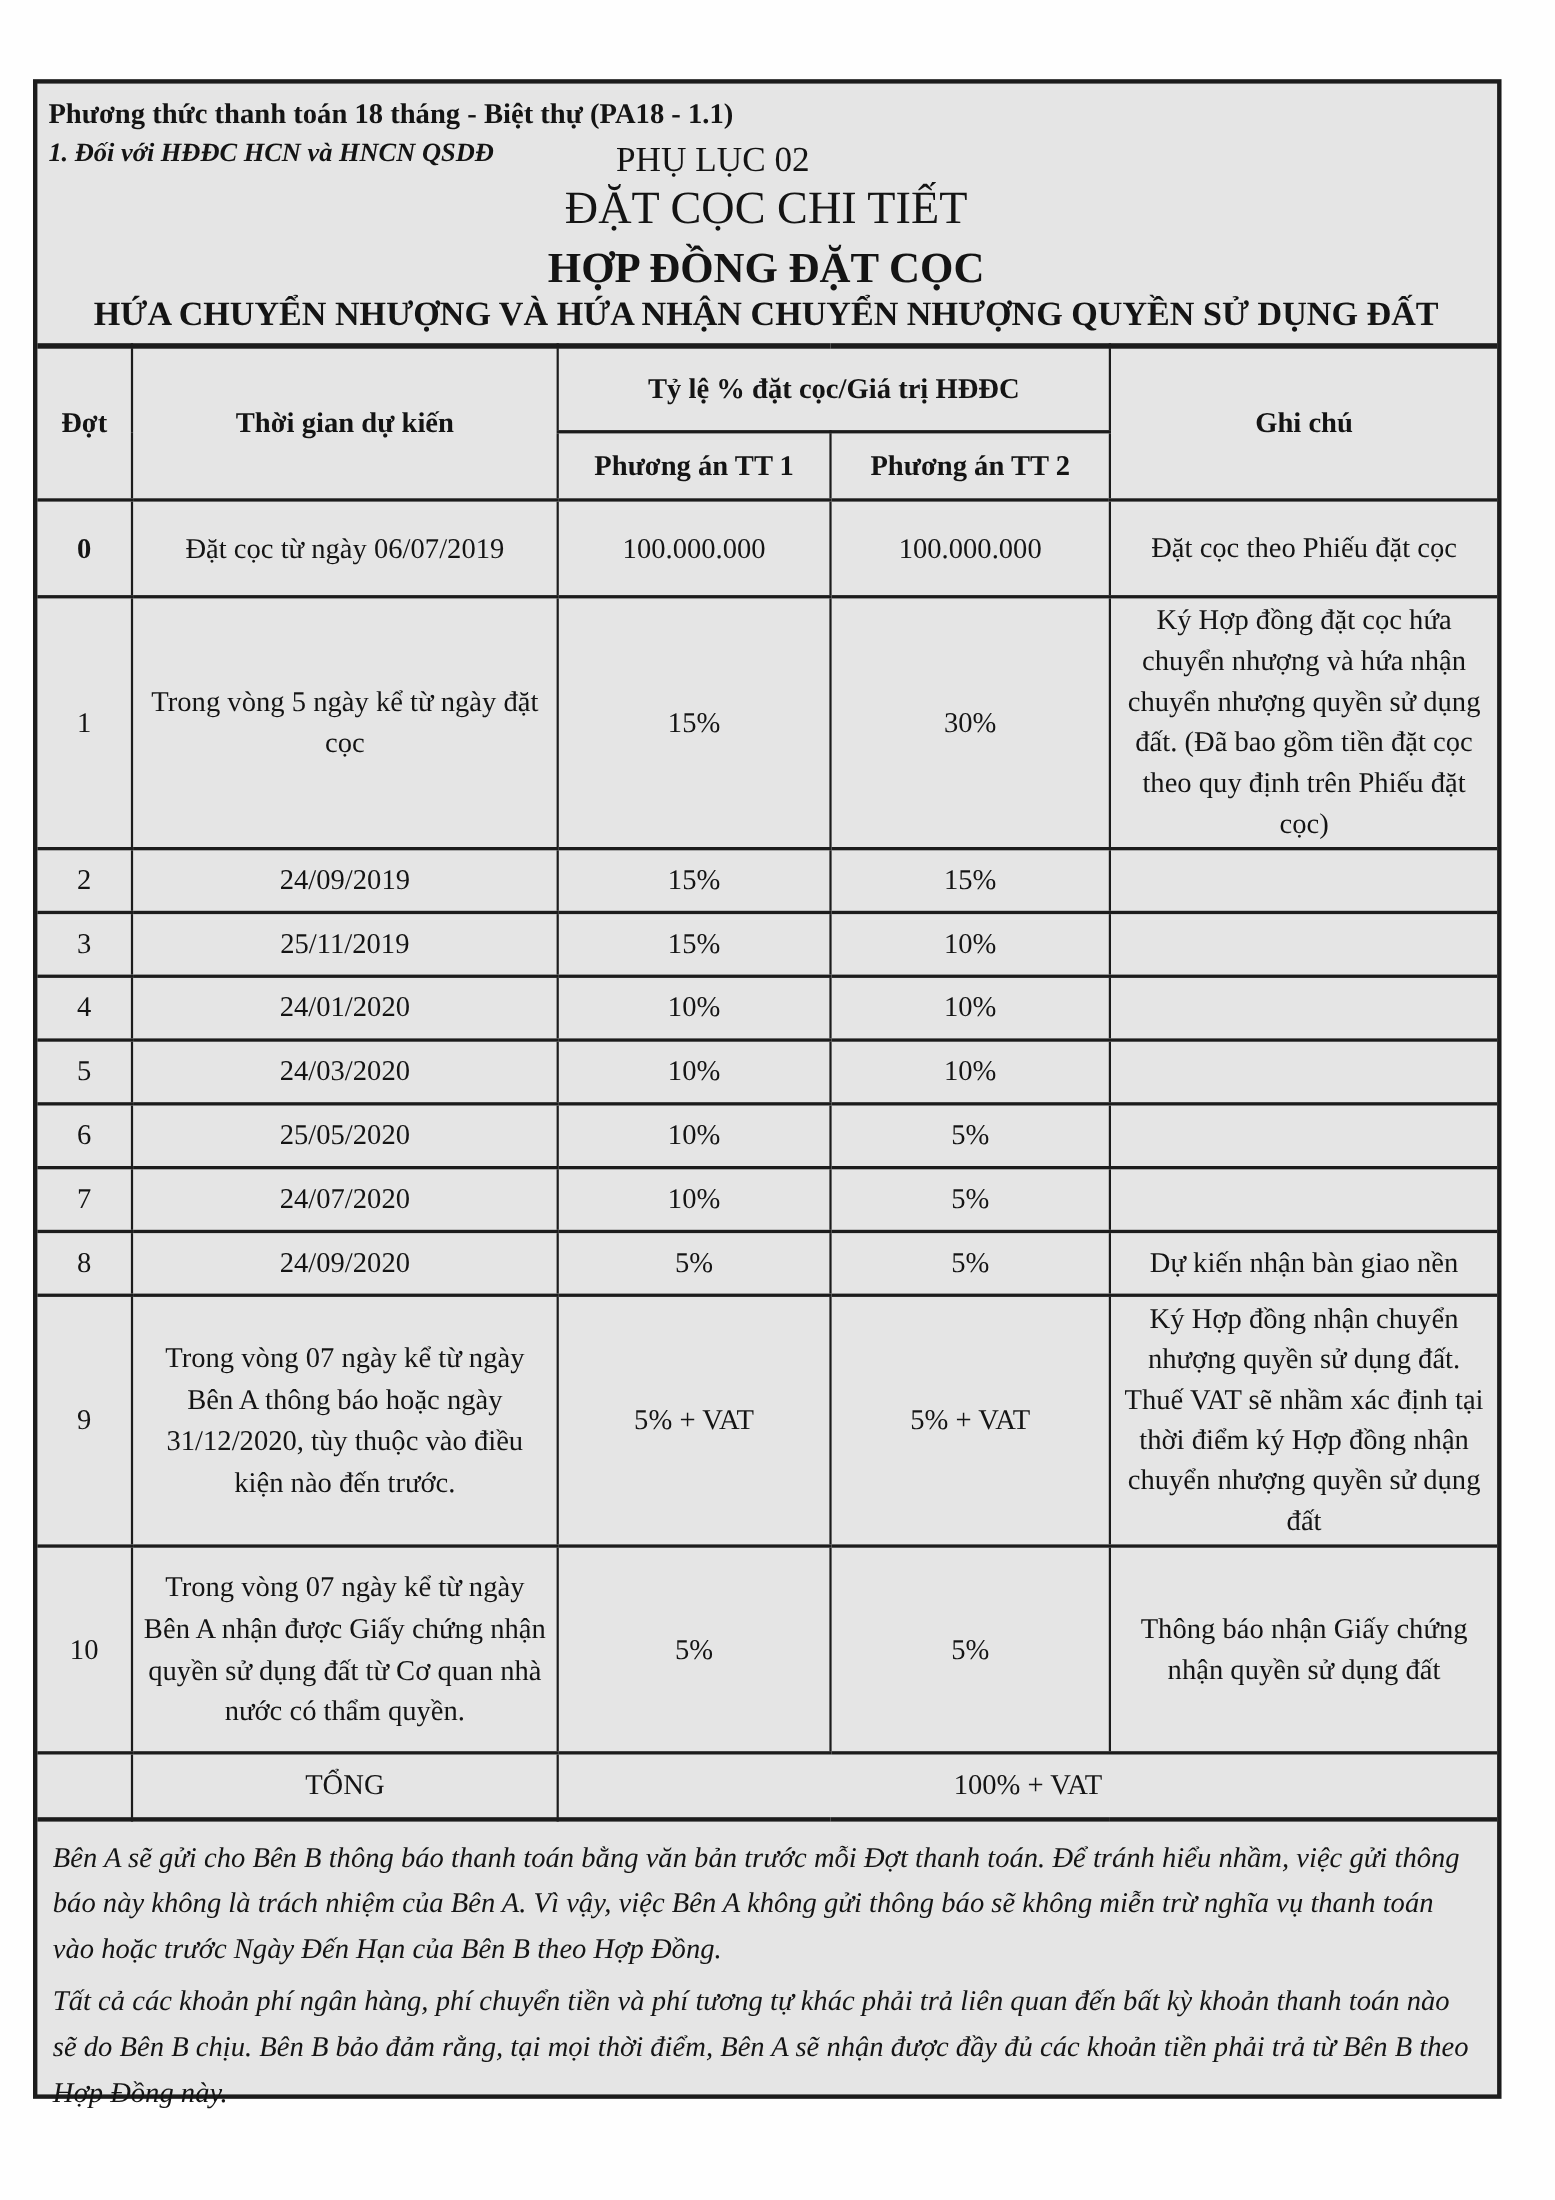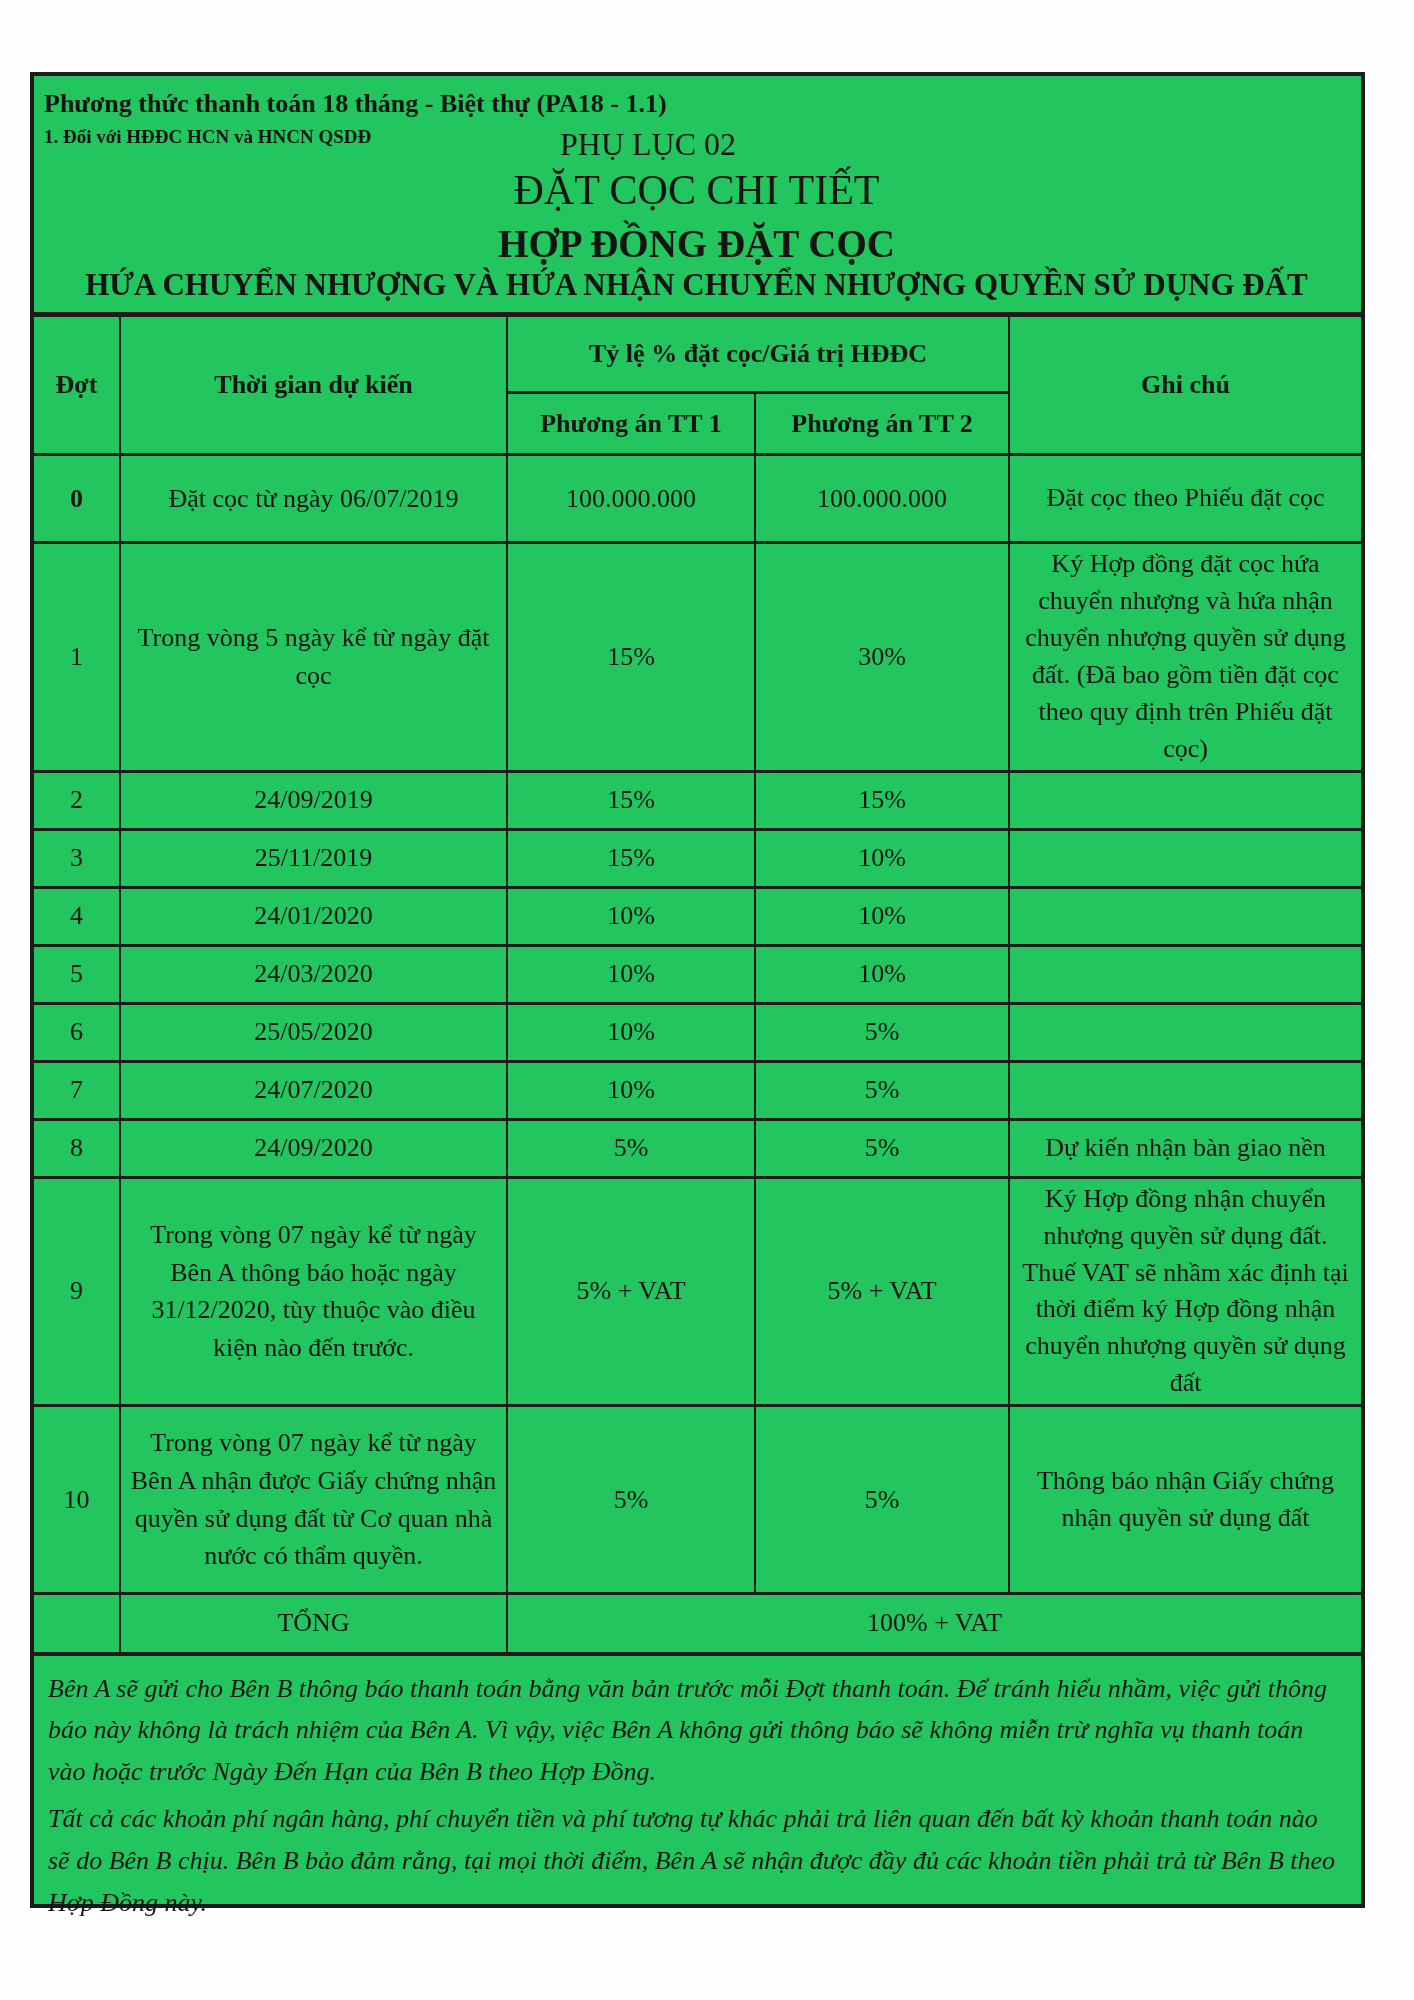--- a/index.html
+++ b/index.html
@@ -10,28 +10,28 @@
     color:#141414;
     -webkit-font-smoothing:antialiased;
   }
   .page { position:relative; width:1414px; height:2000px; background:#fefefe; overflow:hidden; }
 
   .doc {
     position:absolute; left:30px; top:72px;
     width:1335px; height:1836px;
     border:4px solid #1c1c1c;
     box-sizing:border-box;
-    background:#22c55e;
+    background:#e5e5e5;
   }
 
   
   .hdr { padding:12px 12px 0 10px; }
   .hdr-line1 { font-size:26px; font-weight:bold; line-height:1.2; }
   .hdr-line2 { position:relative; margin-top:7px; height:34px; }
-  .hdr-line2 .left { font-size:19px; font-weight:bold; }
+  .hdr-line2 .left { font-size:24px; font-weight:bold;font-style:italic; }
   .hdr-line2 .phu-luc { position:absolute; left:516px; top:0; font-size:32px; font-weight:normal; }
   .title1 { text-align:center; font-size:42px; font-weight:normal; margin-top:6px; line-height:1.15; }
   .title2 { text-align:center; font-size:39px; font-weight:bold; margin-top:8px; line-height:1.15; }
   .subtitle { text-align:center; font-size:31px; font-weight:bold; margin-bottom:9px; white-space:nowrap; }
 
   
   table.schedule {
     width:100%; border-collapse:collapse; table-layout:fixed;
     border-top:5px solid #1c1c1c; border-bottom:4px solid #1c1c1c;
   }

